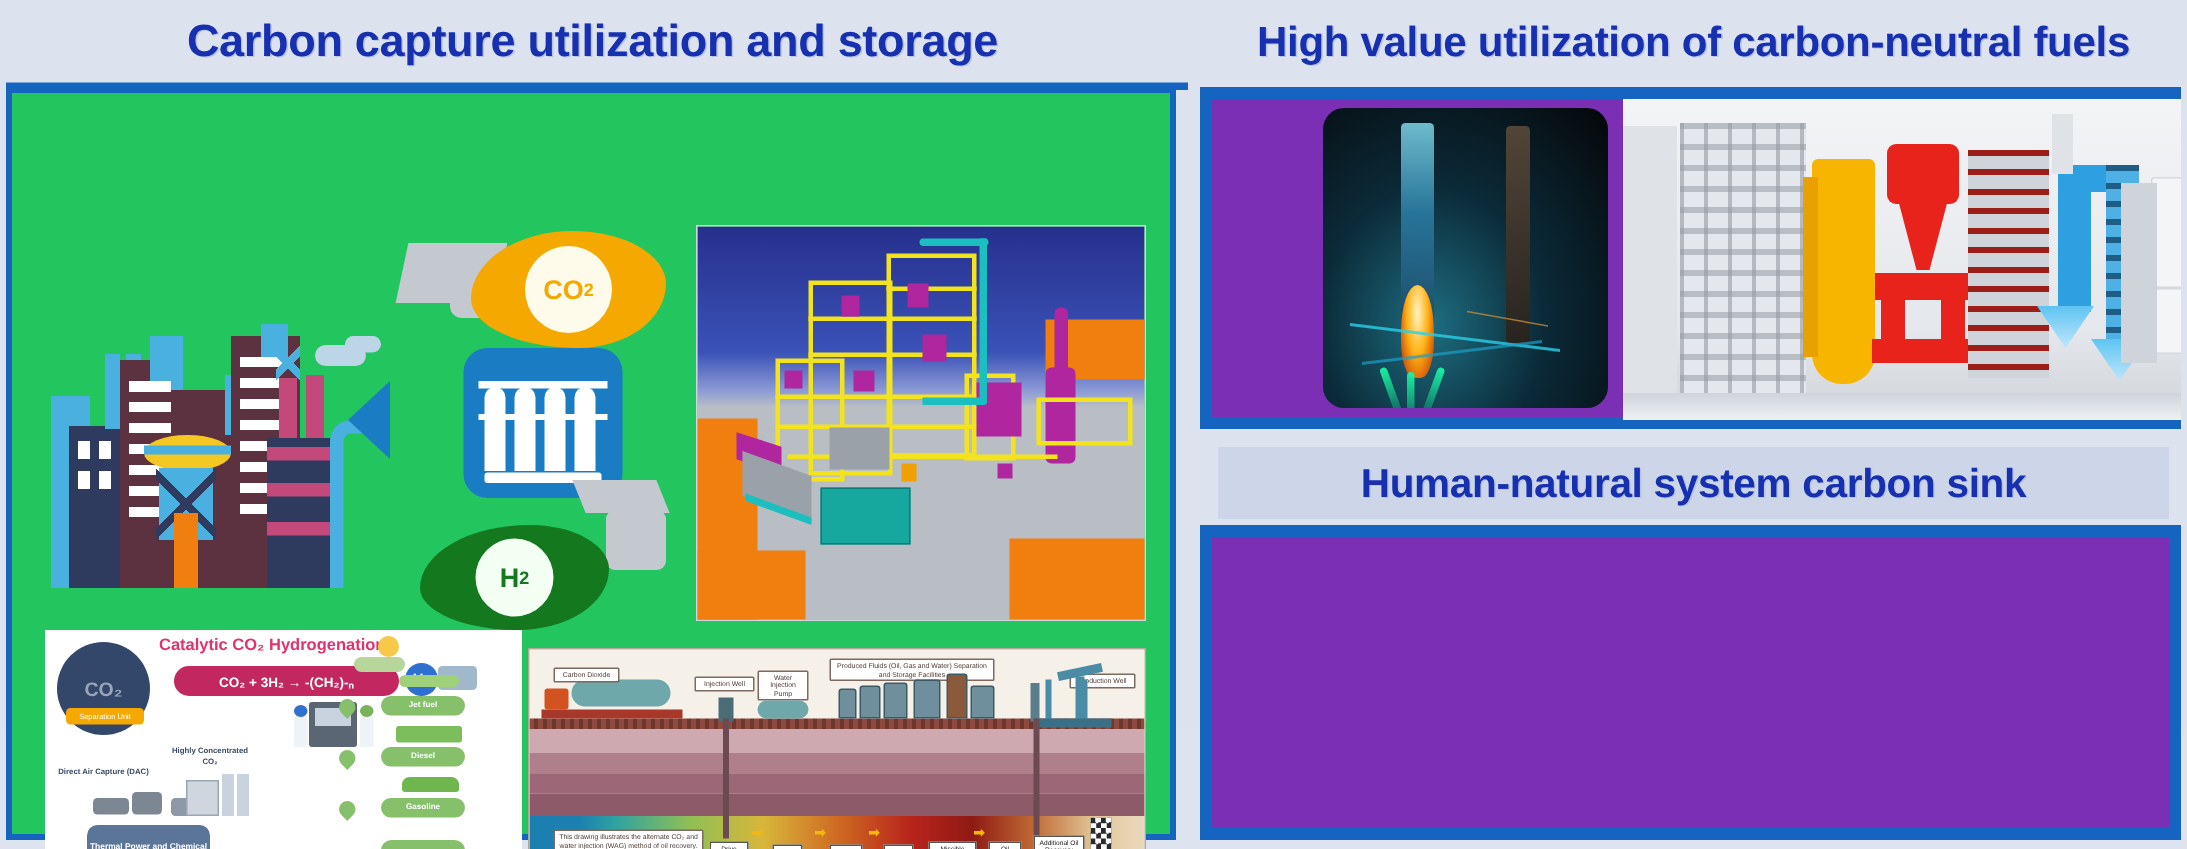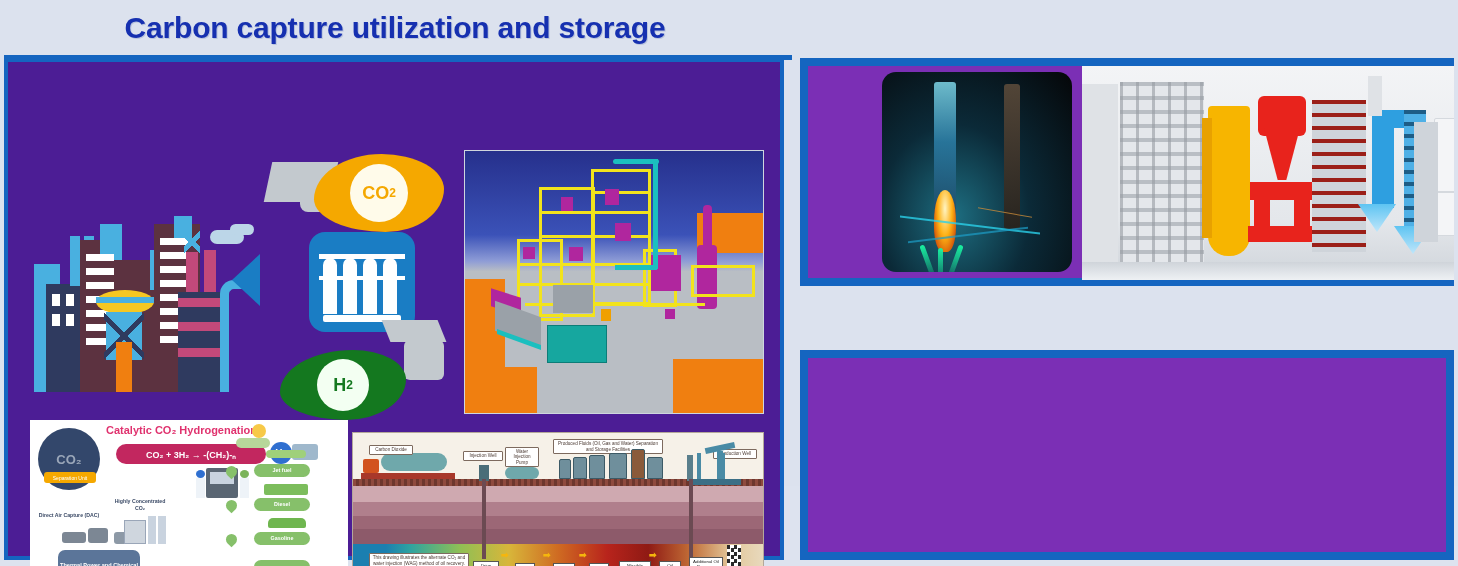--- a/index.html
+++ b/index.html
@@ -24,21 +24,21 @@
   #hdr-ccus { left: 0; top: 2px; width: 790px; height: 52px; font-size: 30px; }
   #hdr-fuels { left: 800px; top: 2px; width: 658px; height: 52px; font-size: 28px; }
   #hdr-sink {
     left: 812px; top: 298px; width: 634px; height: 48px; font-size: 27px;
     background: #ccd6e8;
   }
 
   
   #frame-left {
     position: absolute; left: 4px; top: 58px; width: 780px; height: 502px;
-    border: 4px solid #1565c0; background: #4c1d95;
+    border: 4px solid #1565c0; background: #22c55e;
   }
   #frame-left::before {
     content: ""; position: absolute; left: -4px; top: -7px; width: 788px; height: 5px;
     background: #1565c0;
   }
 
   
   #frame-fuels {
     position: absolute; left: 800px; top: 58px; width: 654px; height: 228px;
     background: #1565c0; overflow: hidden;
@@ -224,20 +224,22 @@
   }
   #pv-cn { position:absolute; left:118px; top:128px; color:#263; font-size:7px; }
   #pv-cn2 { position:absolute; right:46px; top:96px; color:#e8f3e0; font-size:7px; }
 </style>
 </head>
 <body>
 
 <div id="poster">
 
   <div class="hdr" id="hdr-ccus">Carbon capture utilization and storage</div>
+  <div class="hdr" id="hdr-fuels">High value utilization of carbon-neutral fuels</div>
+  <div class="hdr" id="hdr-sink">Human-natural system carbon sink</div>
 
   <div id="frame-left">
 
     <div id="city">
       <div class="b" style="left:0;top:62px;width:26px;height:128px;background:#49b0e0;"></div>
       <div class="b" style="left:12px;top:82px;width:42px;height:108px;background:#2f3a5f;"></div>
       <div class="b" style="left:18px;top:92px;width:8px;height:12px;background:#fff;"></div>
       <div class="b" style="left:32px;top:92px;width:8px;height:12px;background:#fff;"></div>
       <div class="b" style="left:18px;top:112px;width:8px;height:12px;background:#fff;"></div>
       <div class="b" style="left:32px;top:112px;width:8px;height:12px;background:#fff;"></div>

